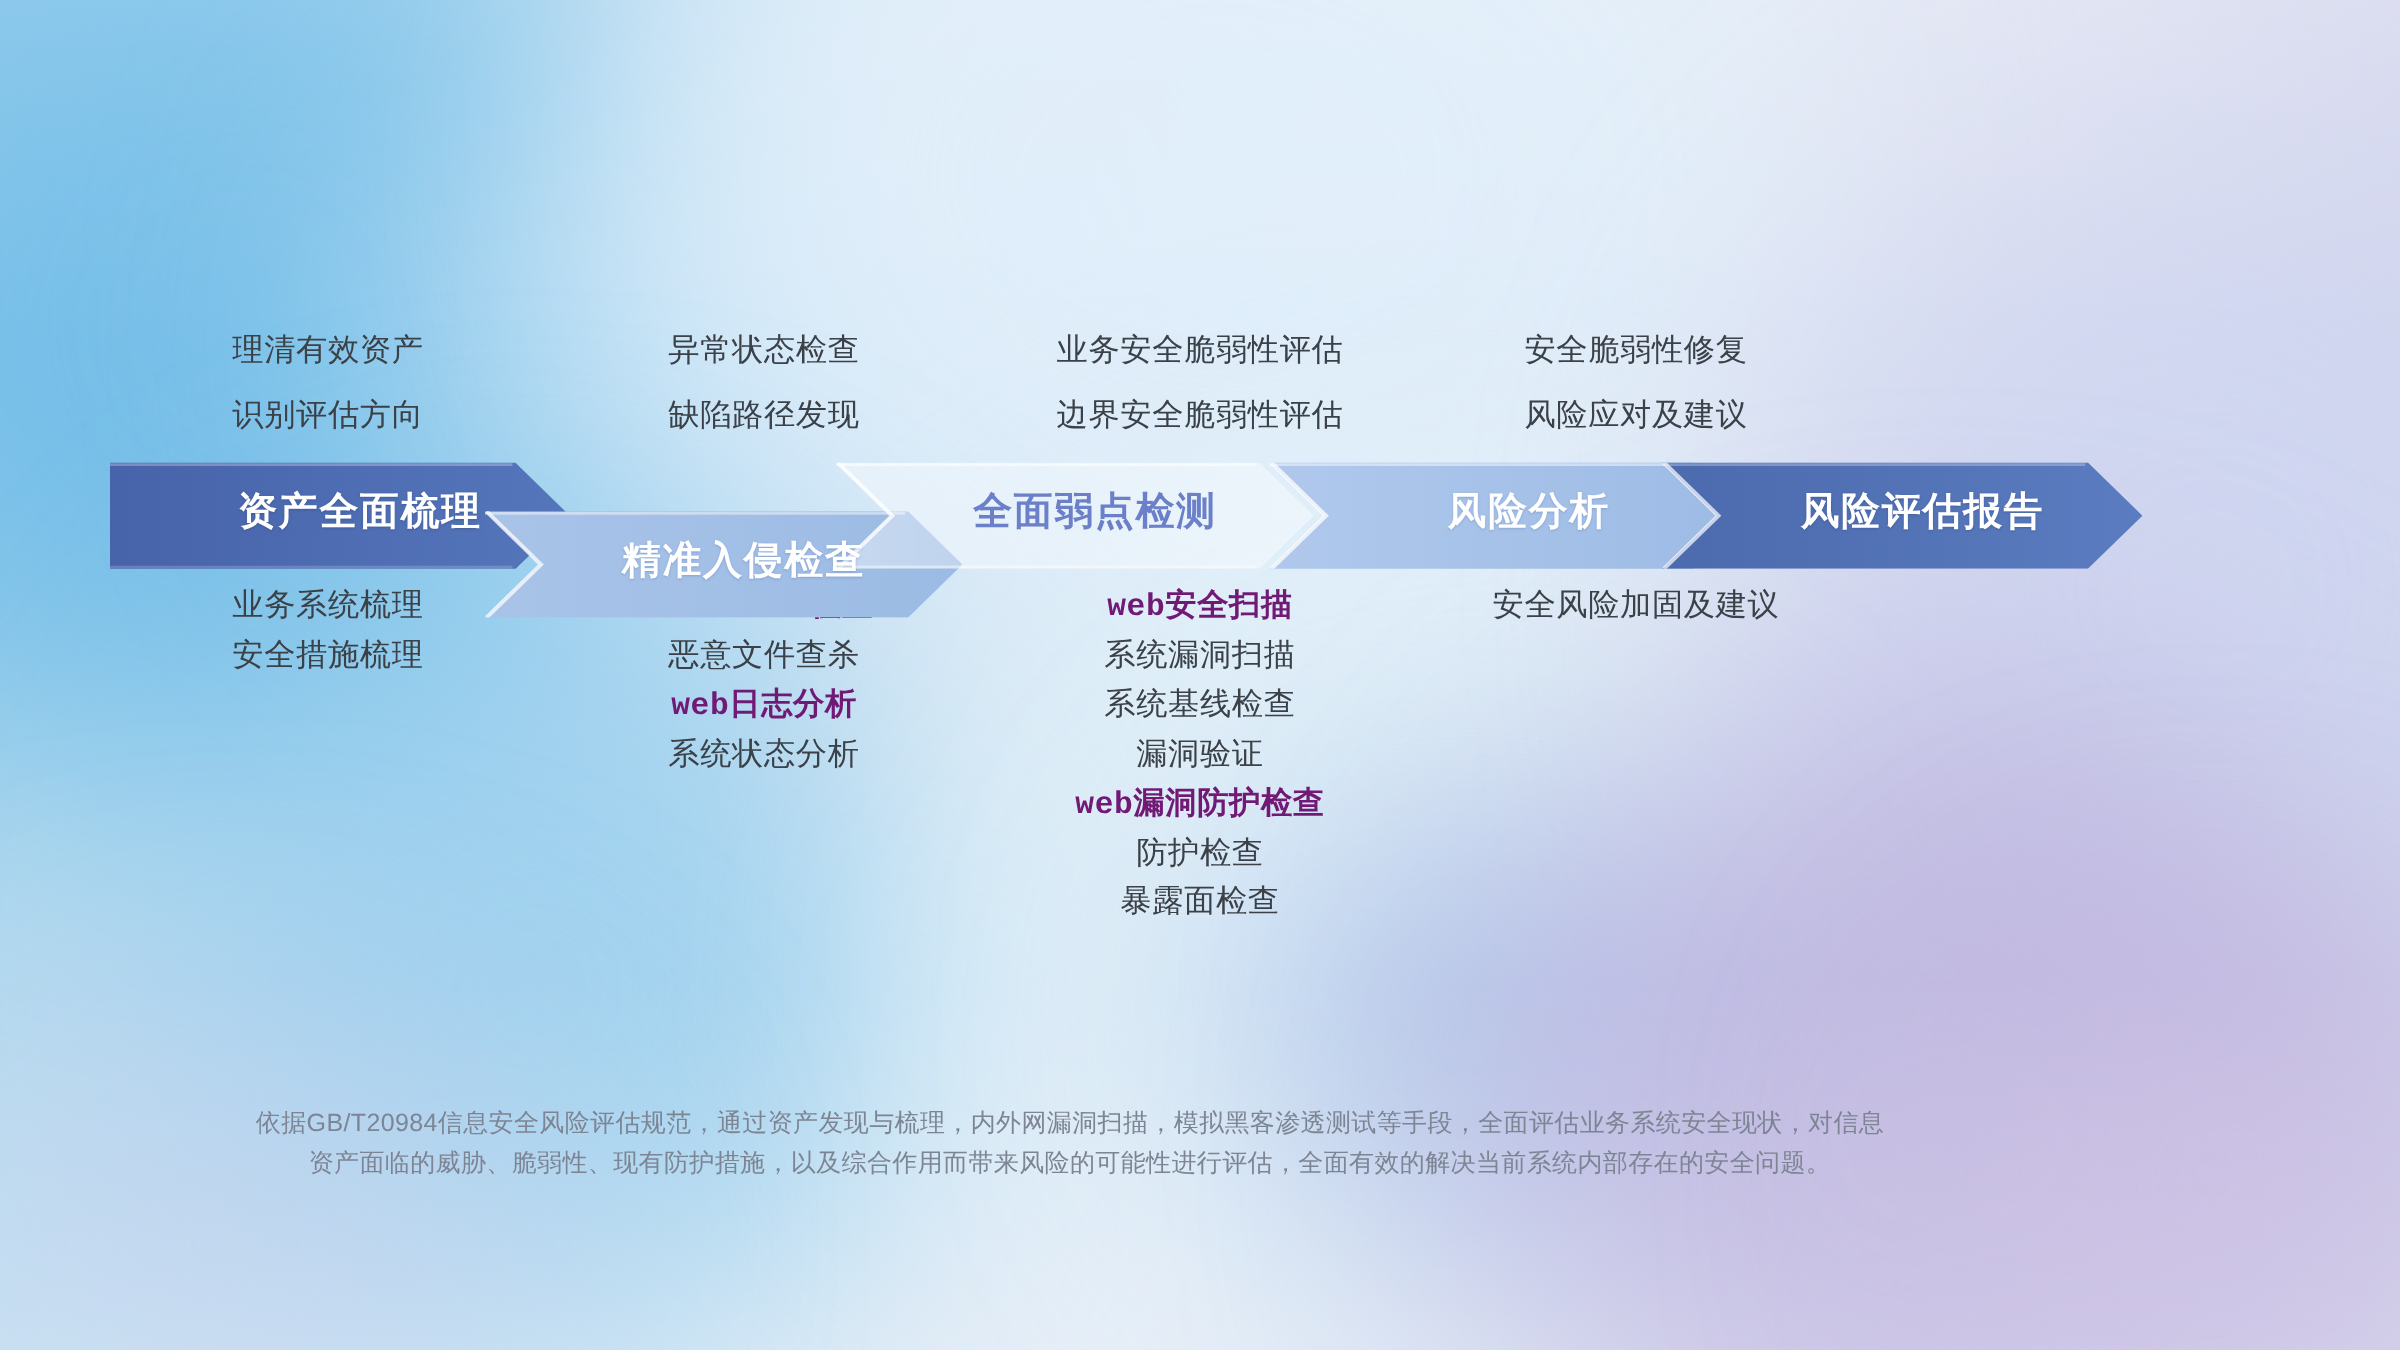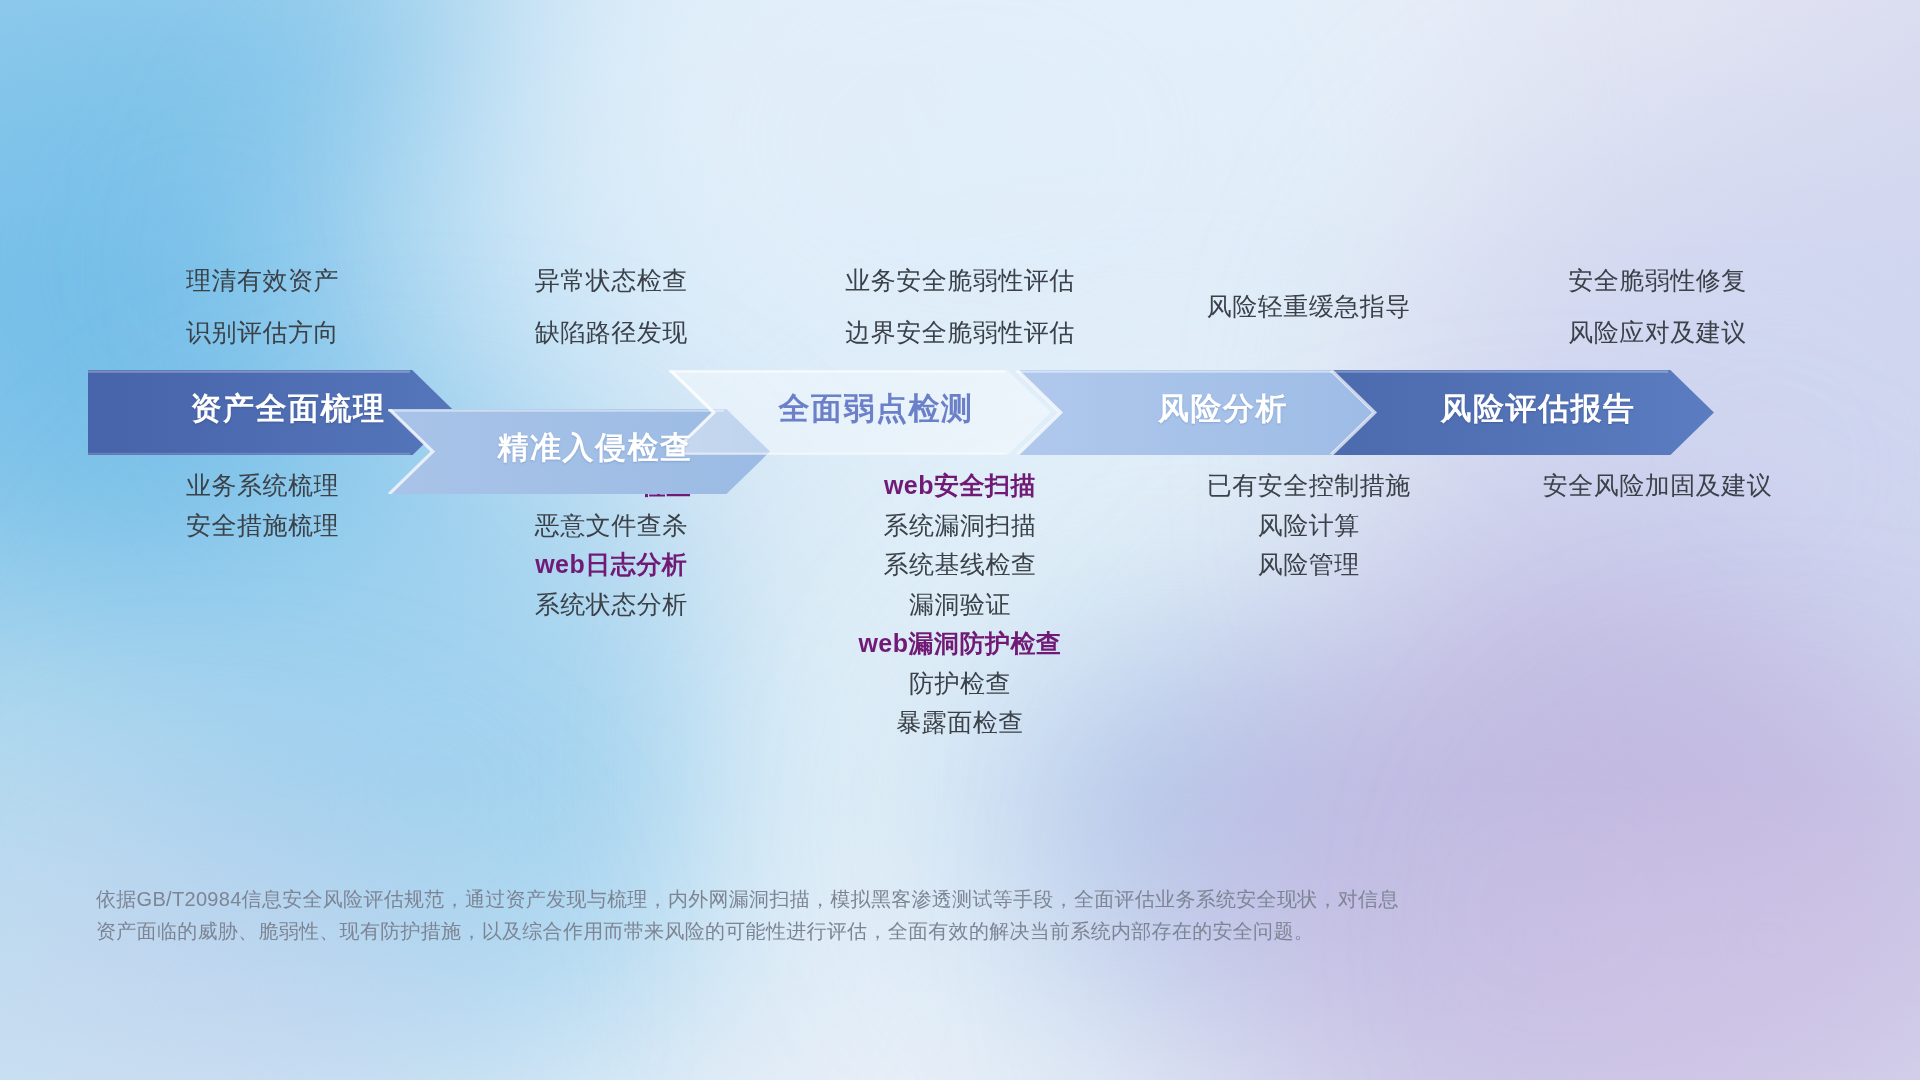--- a/index.html
+++ b/index.html
@@ -66,28 +66,28 @@
   .arrow.mid  .lbl{color:#ffffff;text-shadow:0 1px 2px rgba(70,100,160,.30);}
   .arrow.pale .lbl{color:#6b80c8;}
 
   
   .botwrap{
     position:absolute;left:0;right:0;top:466px;
     display:flex;flex-direction:column;align-items:center;
   }
   .botwrap .line{
     font-size:25px;color:#3b4148;letter-spacing:.5px;line-height:39.5px;
-    white-space:nowrap;font-weight:400;
+    white-space:nowrap;font-weight:400;font-family:Liberation Mono, monospace;
   }
   .botwrap .line.strong{font-weight:700;color:#701a75;}
 
   
   .footer{
     position:absolute;left:96px;top:883px;width:1520px;
-    font-size:20px;line-height:32px;color:#7d8594;letter-spacing:.3px;
+    font-size:20px;line-height:32px;color:#7d8594;letter-spacing:.3px;text-align:center;
   }
   .footer p{margin:0;}
 </style>
 </head>
 <body>
 
 <div id="bg">
   <div class="layer base"></div>
   <div class="blob b1"></div>
   <div class="blob b10"></div>
@@ -139,30 +139,20 @@
         <div class="line strong">web安全扫描</div>
         <div class="line">系统漏洞扫描</div>
         <div class="line">系统基线检查</div>
         <div class="line">漏洞验证</div>
         <div class="line strong">web漏洞防护检查</div>
         <div class="line">防护检查</div>
         <div class="line">暴露面检查</div>
       </div>
     </div>
 
-    <div class="col">
-      <div class="topwrap">
-        <div class="line" style="line-height:104px;">风险轻重缓急指导</div>
-      </div>
-      <div class="botwrap">
-        <div class="line">已有安全控制措施</div>
-        <div class="line">风险计算</div>
-        <div class="line">风险管理</div>
-      </div>
-    </div>
 
     <div class="col">
       <div class="topwrap">
         <div class="line">安全脆弱性修复</div>
         <div class="line">风险应对及建议</div>
       </div>
       <div class="botwrap">
         <div class="line">安全风险加固及建议</div>
       </div>
     </div>

